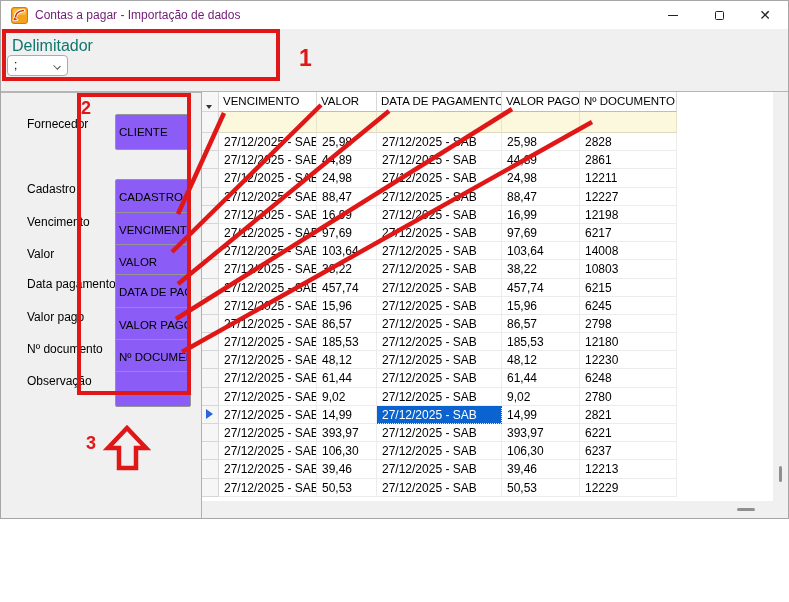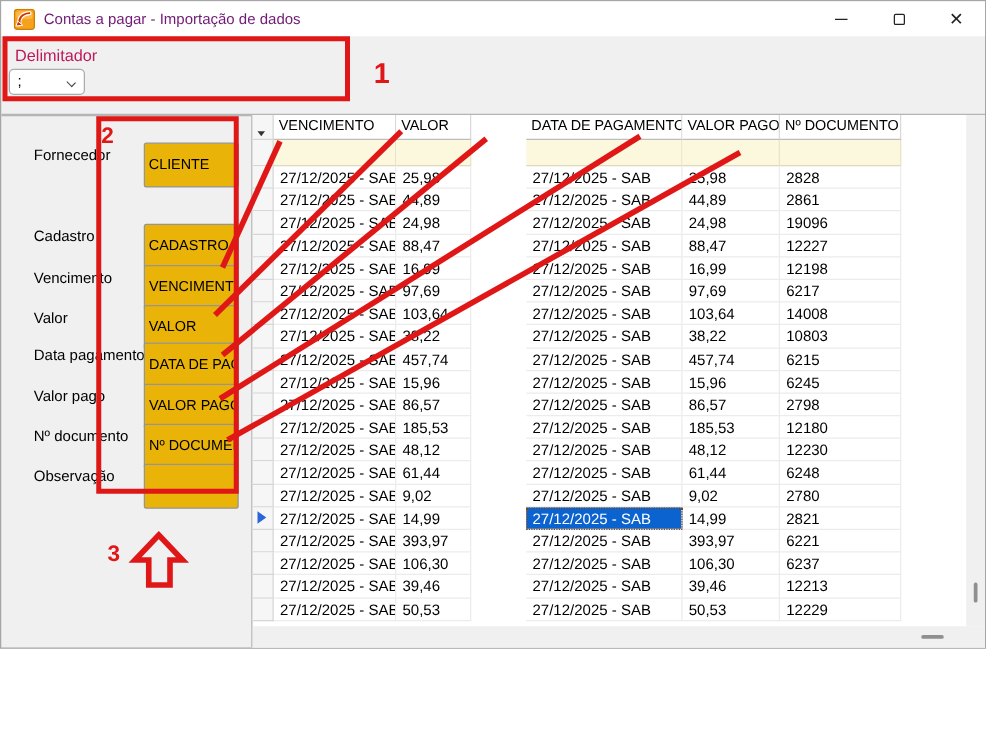--- a/index.html
+++ b/index.html
@@ -8,51 +8,51 @@
             border:1px solid #a6a6a6; overflow:hidden; }
   
   .titlebar { position:absolute; left:0; top:0; width:100%; height:28px; background:#ffffff; }
   .app-icon { position:absolute; left:10px; top:6px; width:17px; height:17px; }
   .win-title { position:absolute; left:34px; top:7px; font-size:12px; color:#701a75; white-space:nowrap; }
   .capbtn { position:absolute; top:0; width:32px; height:28px; display:flex; align-items:center; justify-content:center; cursor:default; }
   .capbtn.min { left:656px; } .capbtn.max { left:702px; } .capbtn.close { left:748px; font-size:14px; color:#222; }
   .glyph-bar { width:10px; height:1px; background:#222; display:block; }
   .glyph-box { width:9px; height:9px; border:1px solid #222; border-radius:1.5px; display:block; }
   
-  .group-label { position:absolute; left:11px; top:36px; font-size:13px; color:#be185d; }
+  .group-label { position:absolute; left:11px; top:36px; font-size:16px; color:#0f766e; }
   .combo { position:absolute; left:6px; top:54px; width:61px; height:21px; background:#fff;
            border:1px solid #ababab; border-radius:4px; font-size:12px; padding:2px 6px; }
   .combo .chev { position:absolute; right:7px; top:7px; width:6px; height:6px; border-right:1.4px solid #444;
                  border-bottom:1.4px solid #444; transform:rotate(45deg) scale(1,.8); }
   .btn { background:#fdfdfd; border:1px solid #b8b8b8; border-radius:4px; font-size:12px; color:#000;
          display:flex; align-items:center; justify-content:center; }
   .btn-csv { position:absolute; left:76px; top:54px; width:194px; height:21px; }
   .hline { position:absolute; left:0; top:90px; width:789px; height:2px; background:#b5b5b5; }
   
   .fieldrow { position:absolute; left:0; width:200px; height:20px;margin-left:12px; }
   .flabel { position:absolute; left:14px; top:3px; font-size:12px; color:#000; white-space:nowrap; }
-  .finput { position:absolute; left:102px; top:0; width:76px; height:19px; background:#eab308;
+  .finput { position:absolute; left:102px; top:0; width:76px; height:19px; background:#8b5cf6;
             border:1px solid #959595; border-radius:2px; font-size:11.5px; font-family:"Liberation Sans",sans-serif;
             padding:17px 3px; color:#000; overflow:hidden; white-space:nowrap; }
   .btn-import { position:absolute; left:16px; top:402px; width:162px; height:20px; }
   
   .grid { position:absolute; left:200px; top:91px; width:589px; height:427px; background:#ffffff;
           border-left:1px solid #b0b0b0; overflow:hidden; }
   .gheader, .gfilter, .grow { display:flex; }
   .gheader { height:20px; }
   .hcell { background:#fff; border-right:1px solid #d9d9d9; border-bottom:1px solid #bdbdbd;
            font-size:11.5px; color:#000; padding:3px 0 0 4px; white-space:nowrap; overflow:hidden; }
   .gfilter { height:21px; }
   .fcell { background:#fcf8dd; border-right:1px solid #e8e4c9; border-bottom:1px solid #dedac0; }
   .grow { height:18.2px; }
   .gcell { border-right:1px solid #ececec; border-bottom:1px solid #ececec; font-size:12px; color:#000;
            padding:1px 0 0 5px; white-space:nowrap; overflow:hidden; line-height:16px; }
   .ind { background:#f6f6f6; border-right:1px solid #d6d6d6; border-bottom:1px solid #d6d6d6; padding:0; position:relative; }
   .c0{width:17px;flex:none;} .c1{width:98px;flex:none;} .c2{width:60px;flex:none;}
-  .c3{width:125px;flex:none;margin-left:44px;} .c4{width:78px;flex:none;} .c5{width:97px;flex:none;}
+  .c3{width:125px;flex:none;} .c4{width:78px;flex:none;} .c5{width:97px;flex:none;}
   .sel { background:#0b63cf; color:#fff; outline:1px dotted #8a4500; outline-offset:-1px; }
   .tri { position:absolute; left:4px; top:3px; width:0; height:0;
          border-left:7px solid #2a66d9; border-top:5.5px solid transparent; border-bottom:5.5px solid transparent; }
   .hdr-opt { position:absolute; left:4px; top:13px; width:0; height:0;
              border-left:3.5px solid transparent; border-right:3.5px solid transparent; border-top:4.5px solid #333; }
   .vtrack { position:absolute; right:0; top:0; width:17px; height:409px; background:#f0f0f0; }
   .vthumb { position:absolute; right:8px; top:374px; width:3px; height:16px; background:#8f8f8f; border-radius:2px; }
   .htrack { position:absolute; left:0; bottom:0; width:589px; height:18px; background:#f0f0f0; }
   .hthumb { position:absolute; left:535px; bottom:8px; width:18px; height:3px; background:#8f8f8f; border-radius:2px; }
   
@@ -162,21 +162,21 @@
           <div class="gcell c3">27/12/2025 - SAB</div>
           <div class="gcell c4">44,89</div>
           <div class="gcell c5">2861</div>
         </div>
         <div class="grow">
           <div class="gcell ind c0"></div>
           <div class="gcell c1">27/12/2025 - SAB</div>
           <div class="gcell c2">24,98</div>
           <div class="gcell c3">27/12/2025 - SAB</div>
           <div class="gcell c4">24,98</div>
-          <div class="gcell c5">19096</div>
+          <div class="gcell c5">12211</div>
         </div>
         <div class="grow">
           <div class="gcell ind c0"></div>
           <div class="gcell c1">27/12/2025 - SAB</div>
           <div class="gcell c2">88,47</div>
           <div class="gcell c3">27/12/2025 - SAB</div>
           <div class="gcell c4">88,47</div>
           <div class="gcell c5">12227</div>
         </div>
         <div class="grow">

